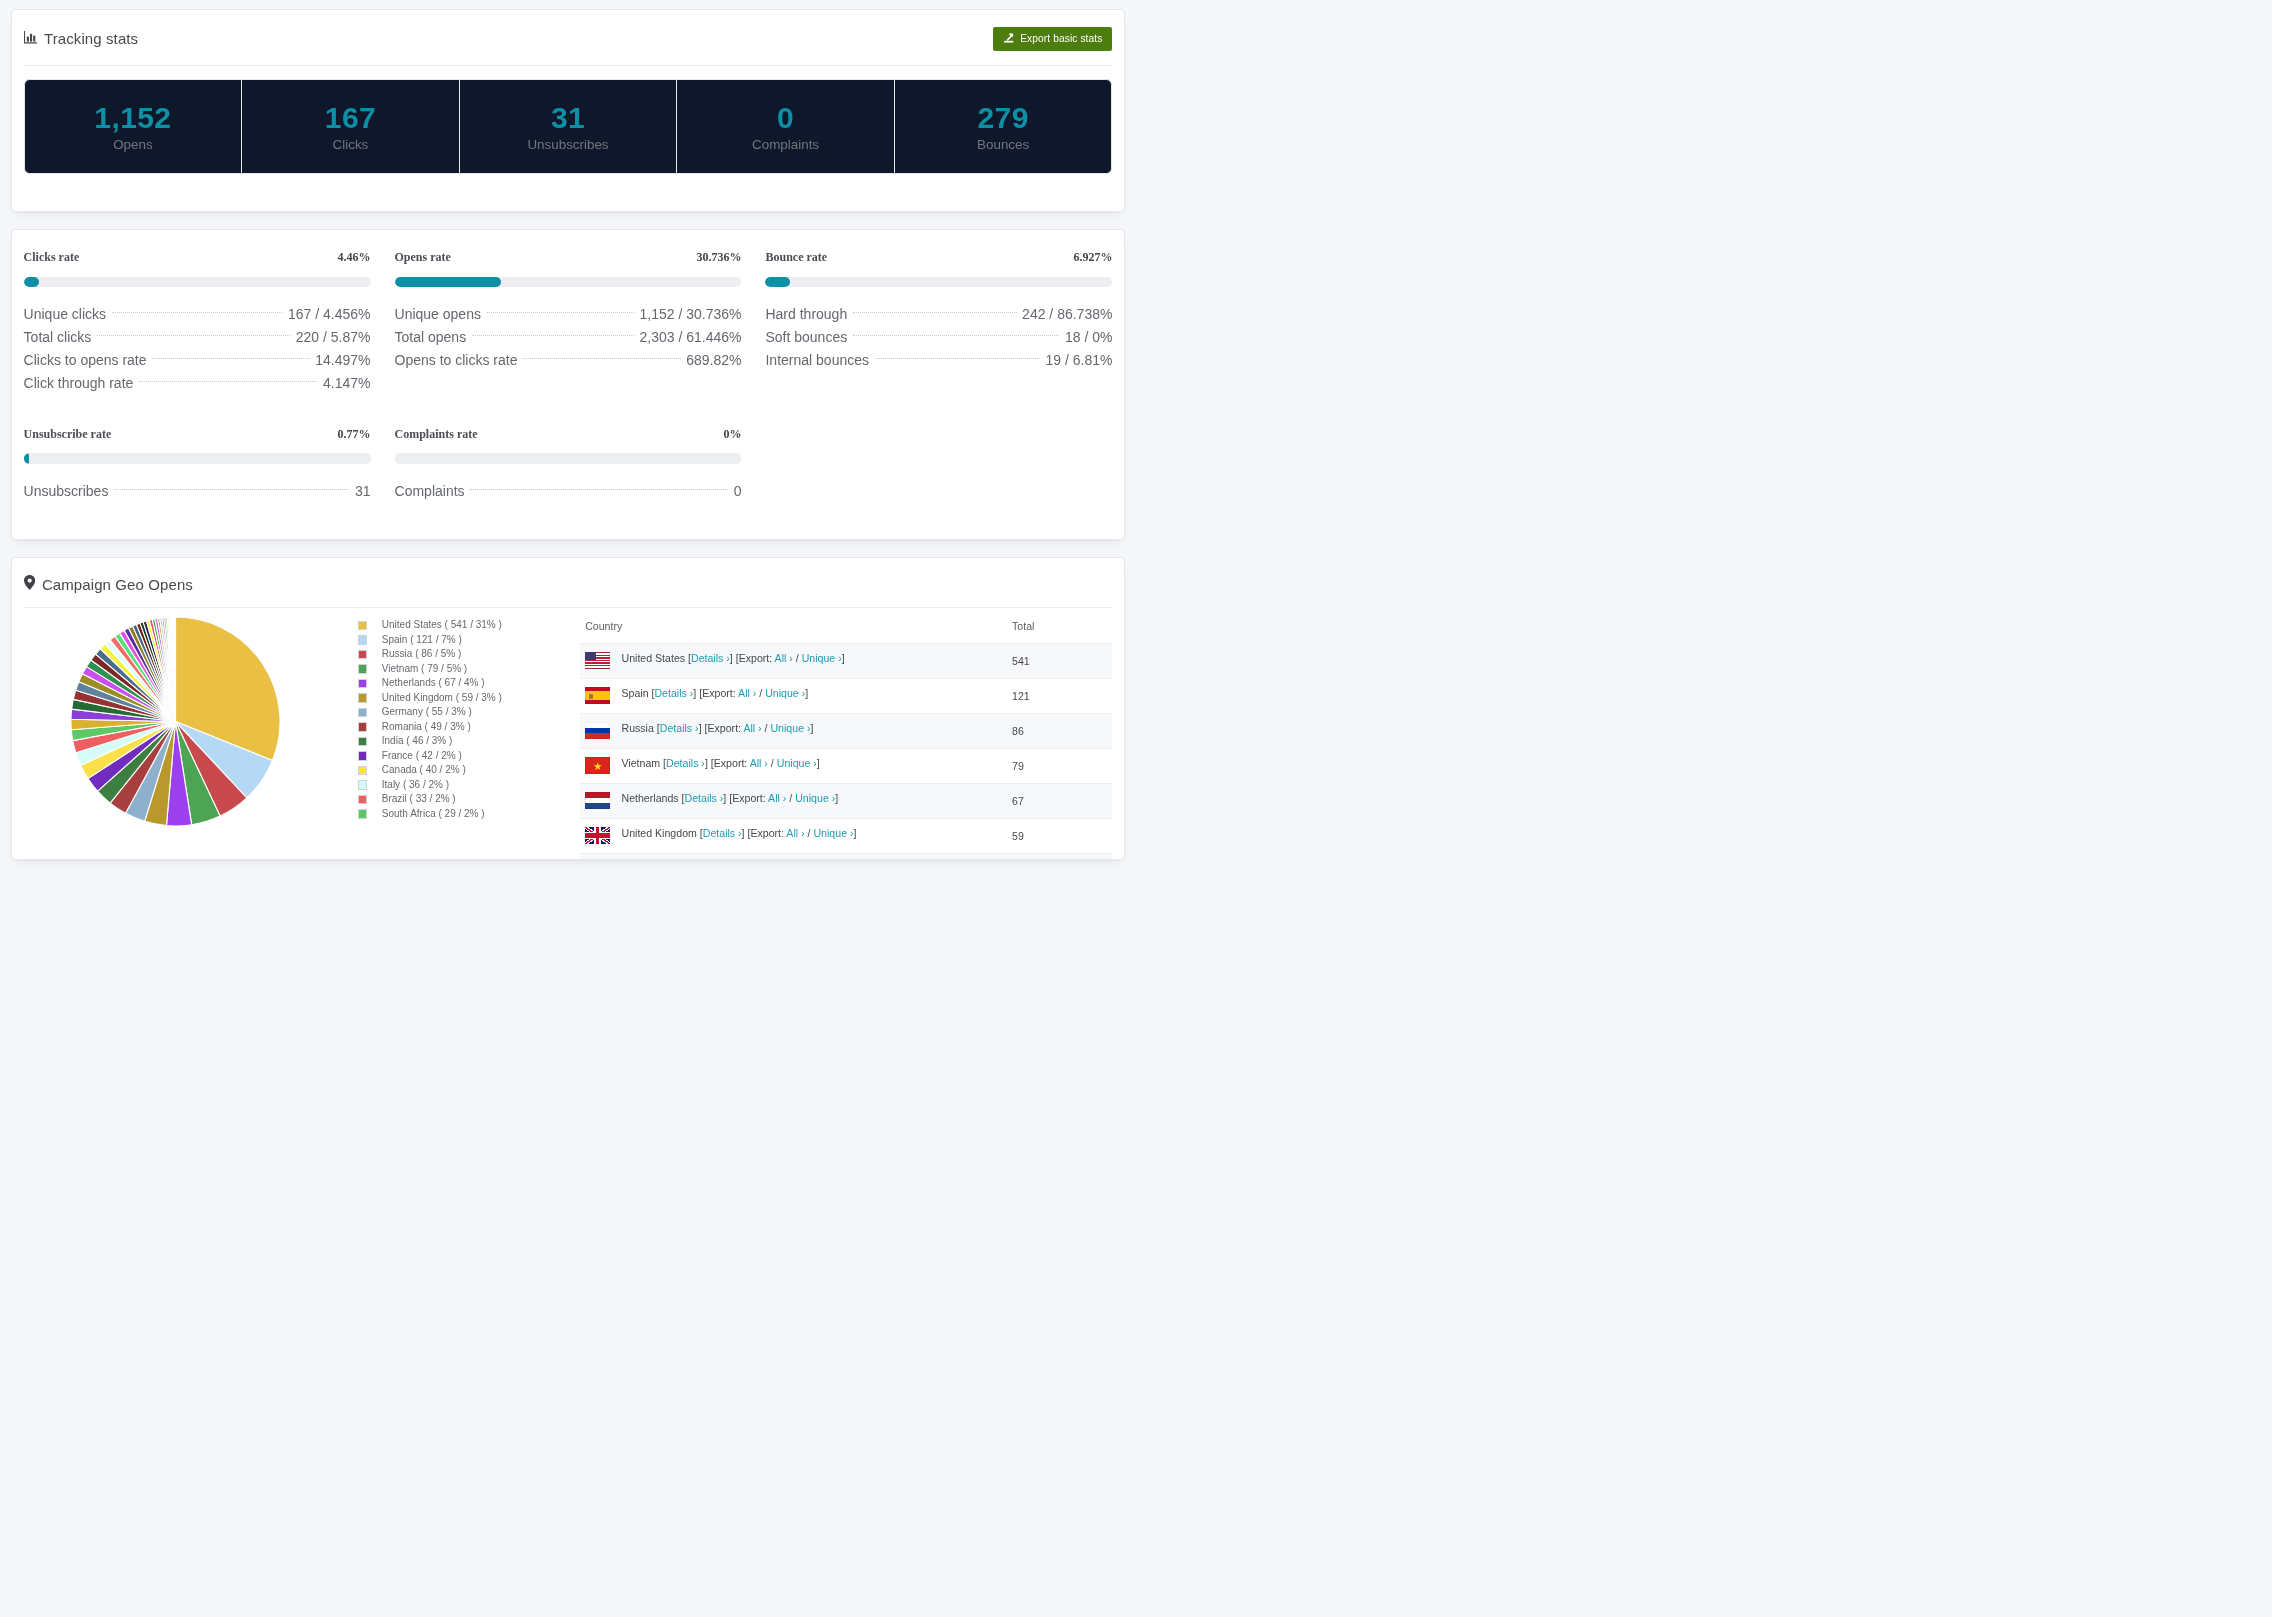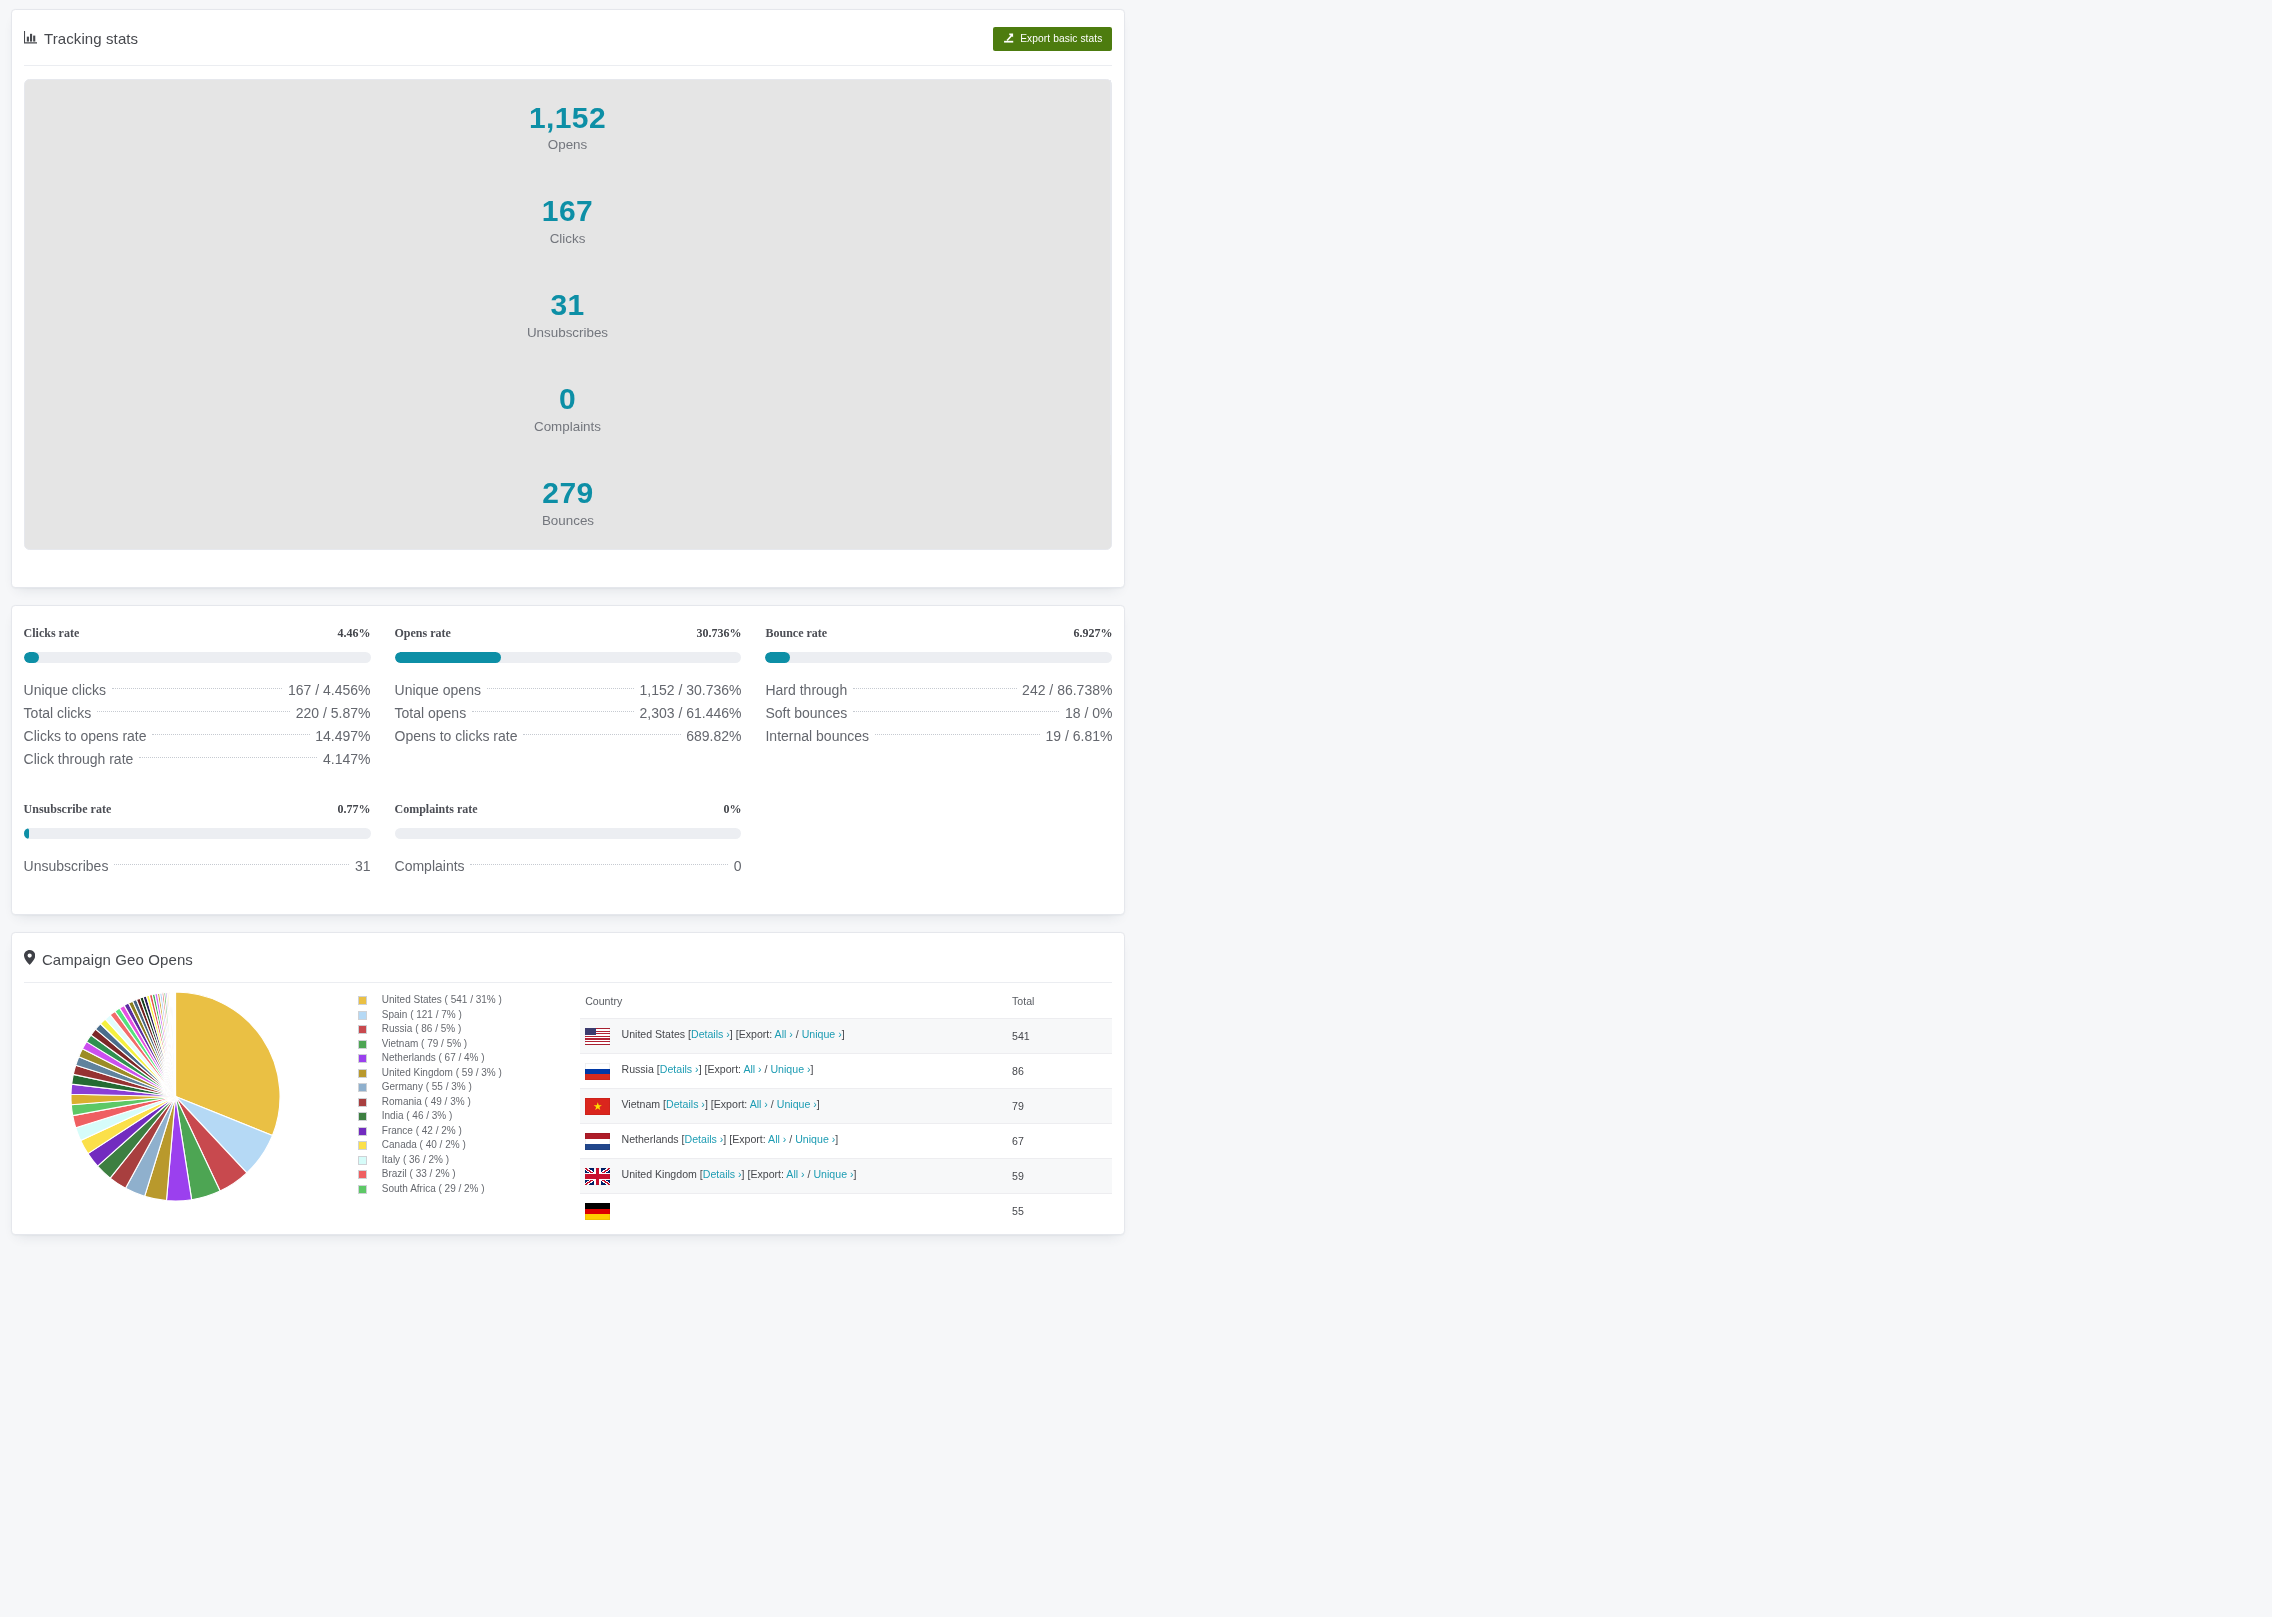--- a/index.html
+++ b/index.html
@@ -32,21 +32,21 @@
 
   
   .export-btn {
     display:flex; align-items:center; gap:5.6px;
     background:#4d7c0f; color:#fff; border:none; border-radius:2.1px;
     font-family:inherit; font-size:10.2px; letter-spacing:0.1px;
     padding:5.6px 10px; cursor:pointer;
   }
   .stats-body { padding:12.7px 11.3px 37px; }
   .stat-row {
-    display:flex; border:0.7px solid #e6e8ed; border-radius:5.6px; background:#e5e5e5;flex-direction:column;
+    display:flex; border:0.7px solid #e6e8ed; border-radius:5.6px; background:#0f172a;
   }
   .stat-cell { flex:1 1 0; text-align:center; padding:21px 5.6px 21px; border-right:0.7px solid #e6e8ed; }
   .stat-cell:last-child { border-right:none; }
   .stat-value { font-size:30px; font-weight:700; color:#0d8fa6; letter-spacing:0.4px; }
   .stat-label { font-size:13.4px; color:#73767d; margin-top:2.8px; }
 
   
   .rates-card { padding:20px 11.3px 37px; }
   .rates-grid {
     display:grid; grid-template-columns:repeat(3,1fr);
@@ -415,20 +415,30 @@
       <span class="flag us"></span>
       <span>United States
         [<a class="tlink" href="#">Details ›</a>]
         [Export: <a class="tlink" href="#">All ›</a> /
         <a class="tlink" href="#">Unique ›</a>]</span>
                 </td>
     <td class="t-total">541</td>
               </tr>
               <tr>
                 <td class="c-country">
+      <span class="flag es"></span>
+      <span>Spain
+        [<a class="tlink" href="#">Details ›</a>]
+        [Export: <a class="tlink" href="#">All ›</a> /
+        <a class="tlink" href="#">Unique ›</a>]</span>
+                </td>
+    <td class="t-total">121</td>
+              </tr>
+              <tr>
+                <td class="c-country">
       <span class="flag ru"></span>
       <span>Russia
         [<a class="tlink" href="#">Details ›</a>]
         [Export: <a class="tlink" href="#">All ›</a> /
         <a class="tlink" href="#">Unique ›</a>]</span>
                 </td>
     <td class="t-total">86</td>
               </tr>
               <tr>
                 <td class="c-country">

